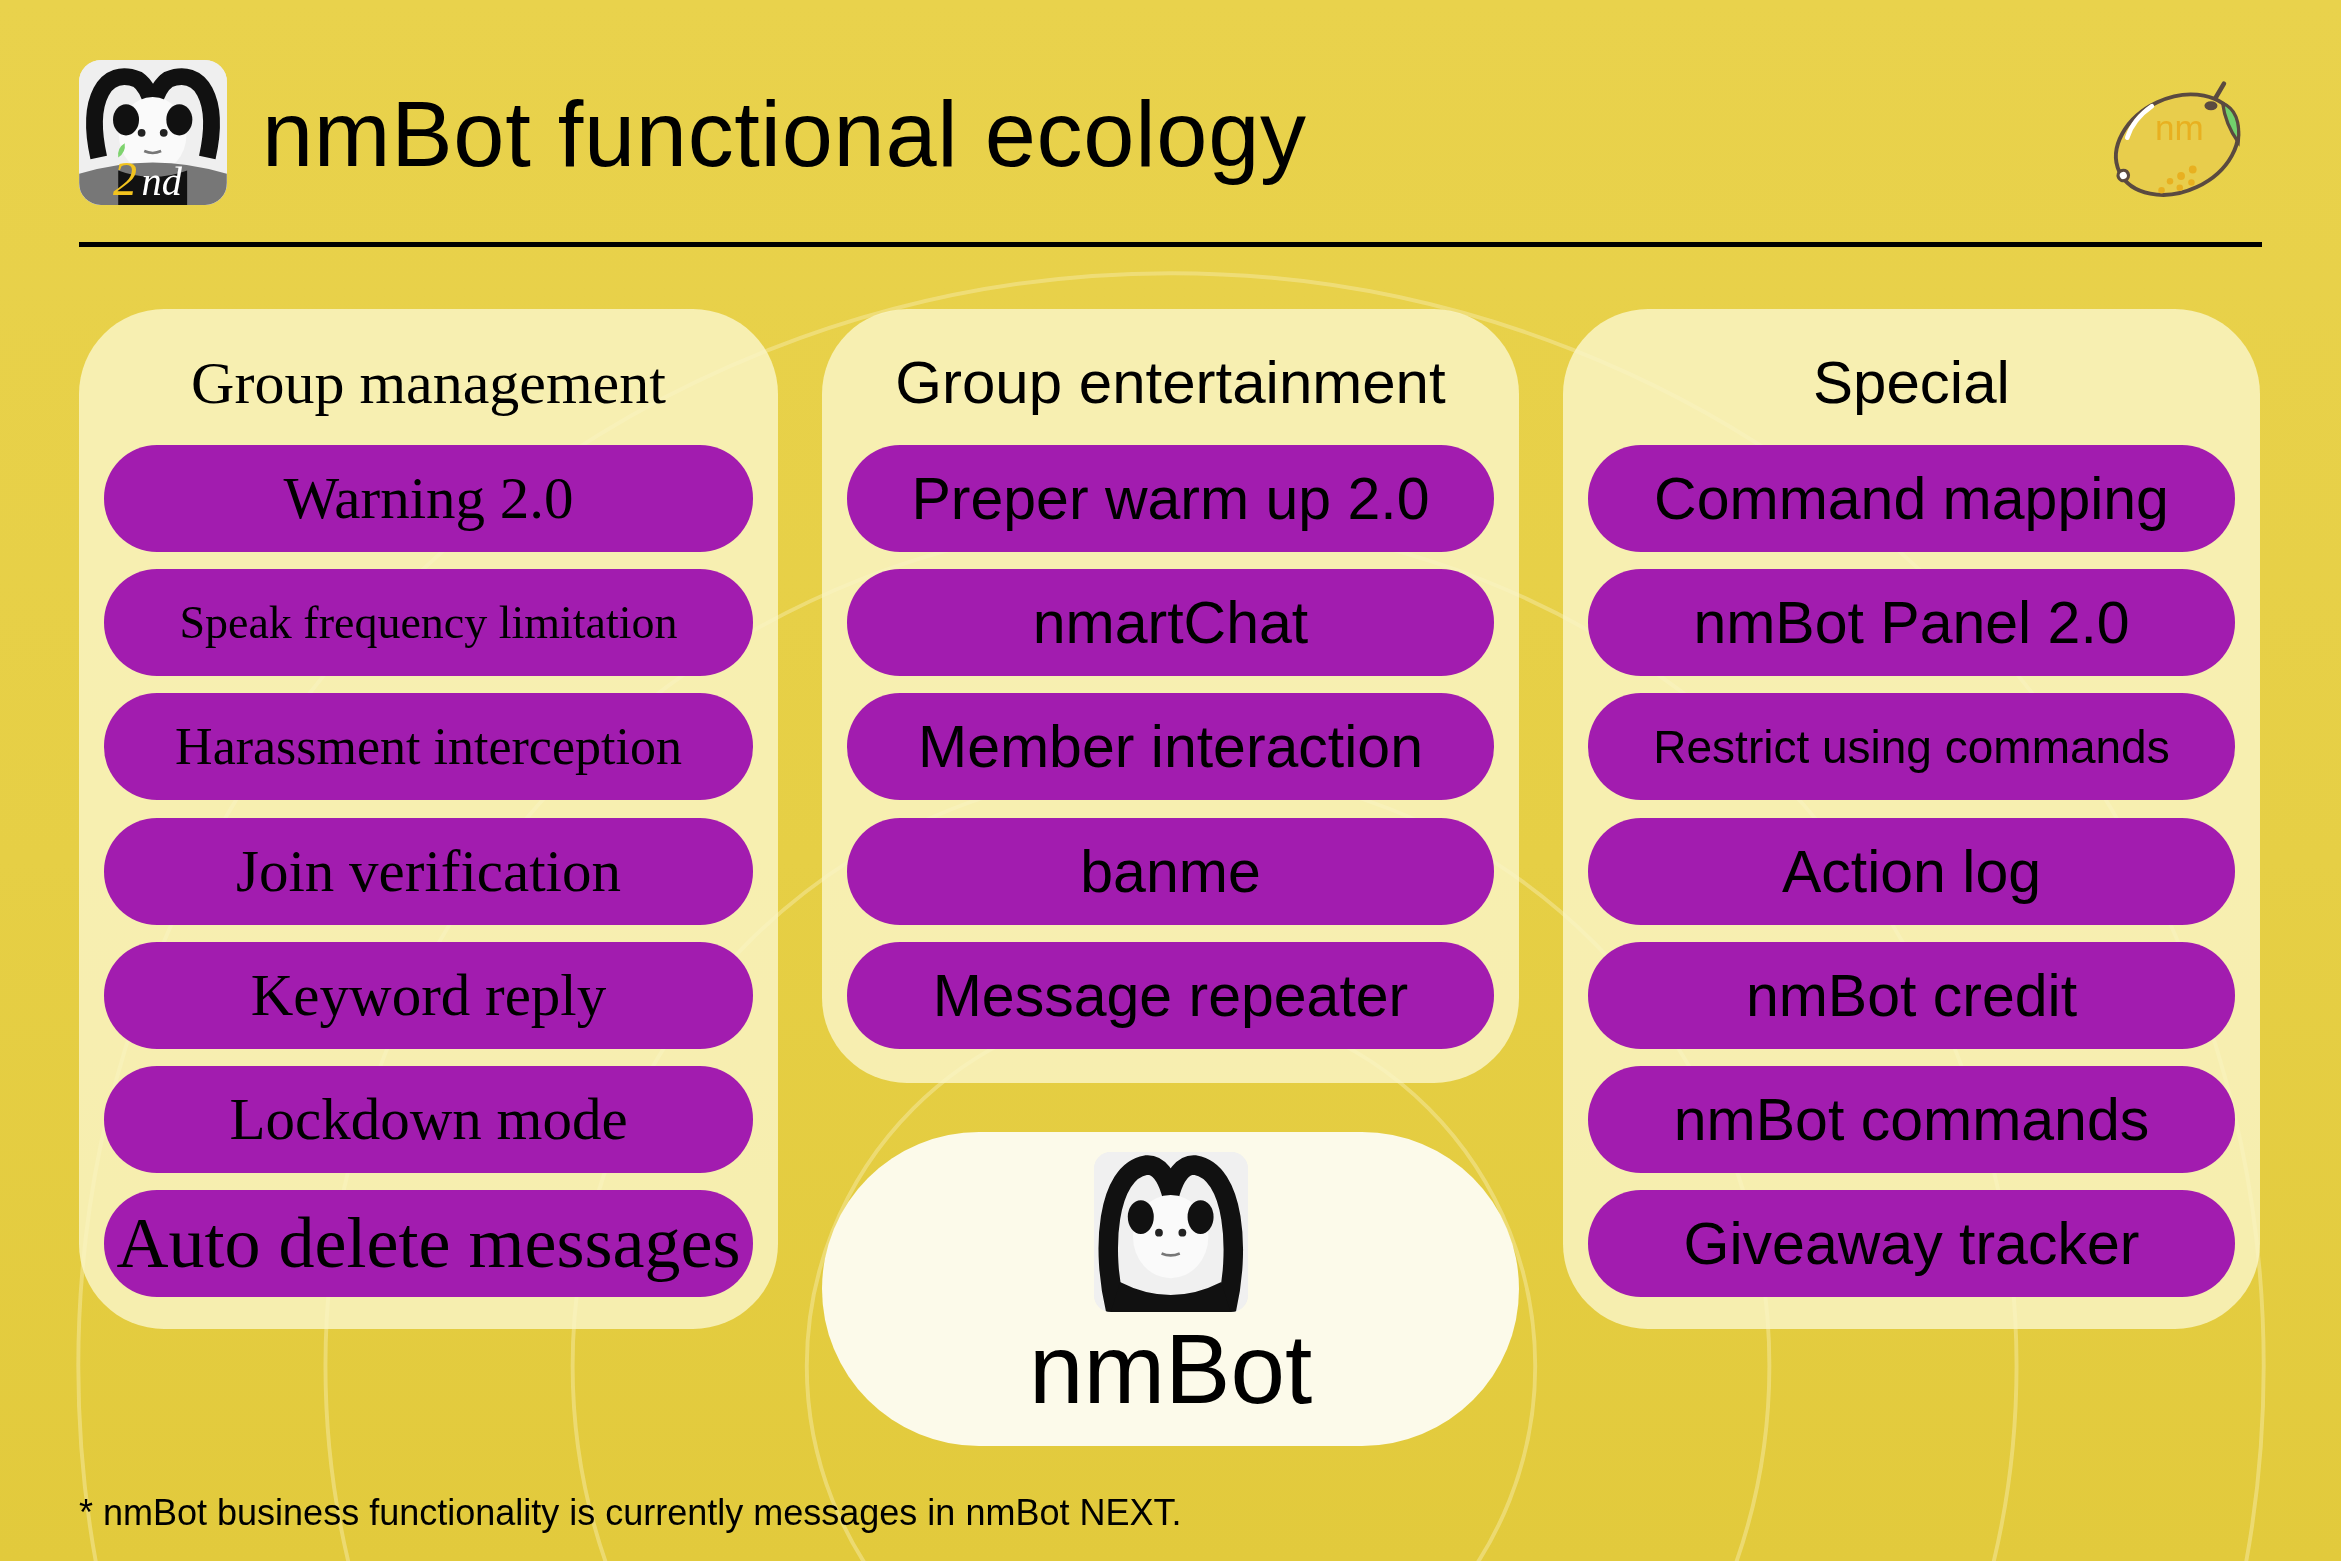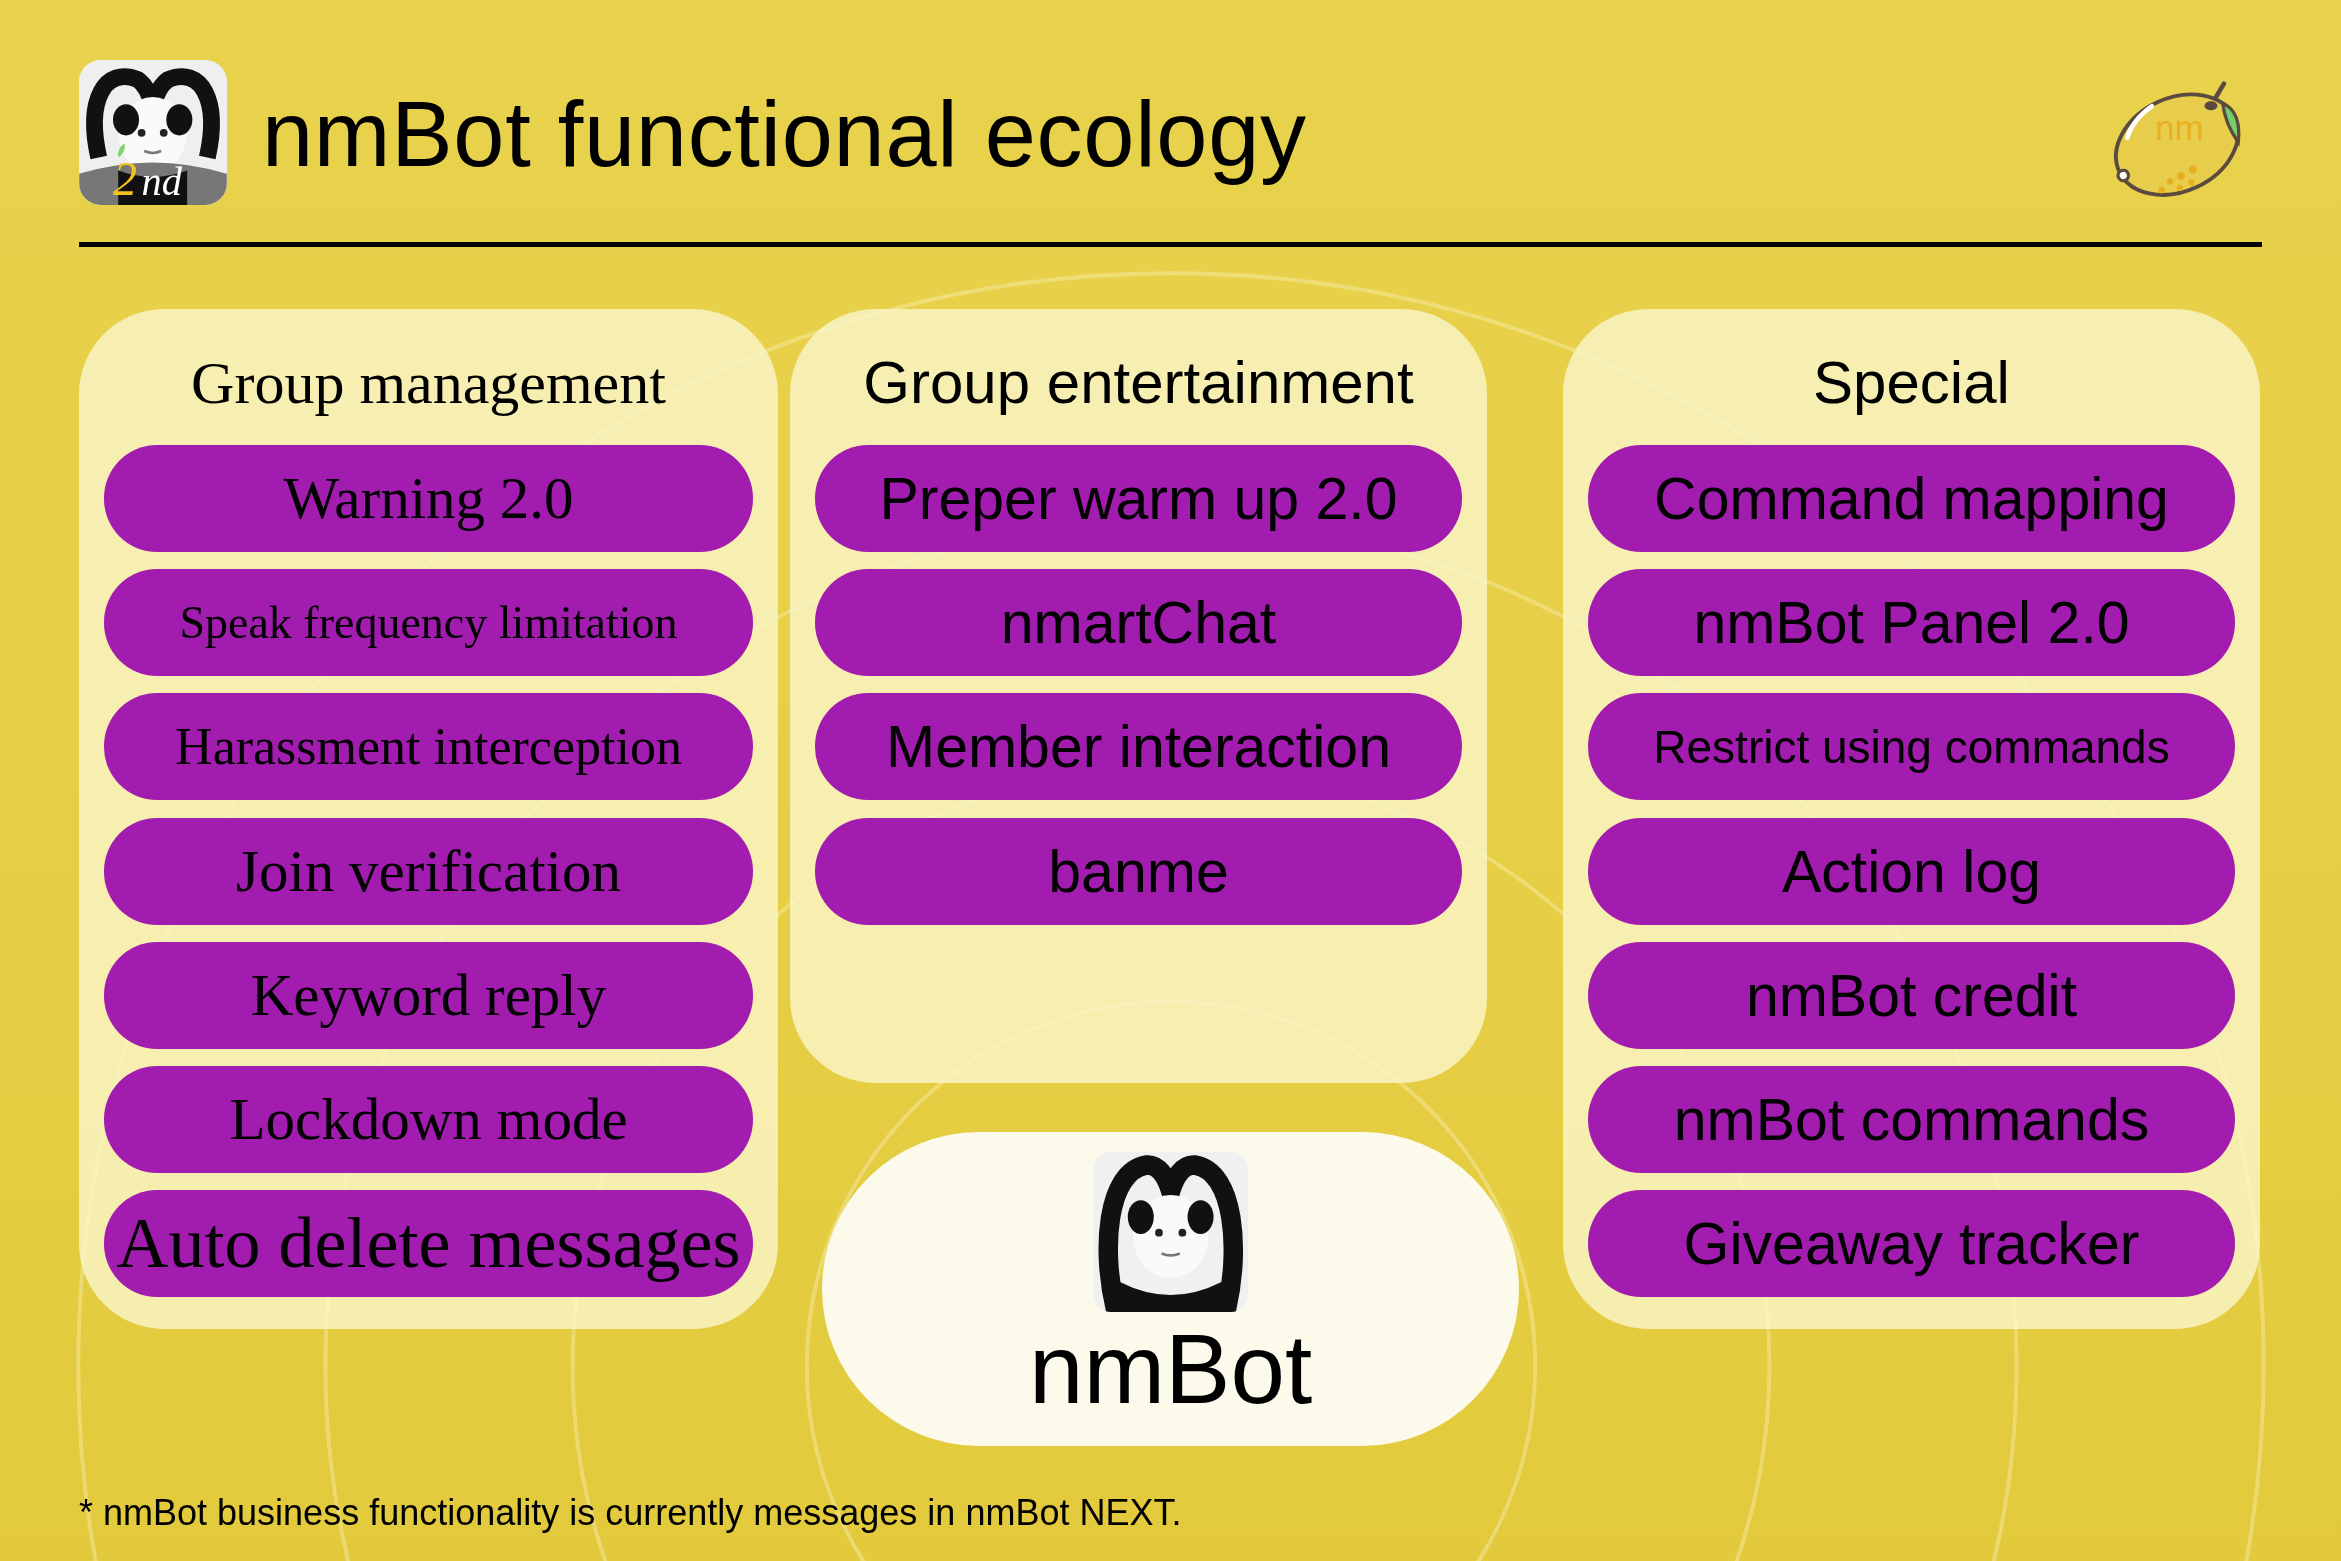--- a/index.html
+++ b/index.html
@@ -114,26 +114,27 @@
   <div class="panel-title" style="top:38px;">Group management</div>
   <div class="pill" style="top:136px;">Warning 2.0</div>
   <div class="pill small" style="top:260px;">Speak frequency limitation</div>
   <div class="pill mid" style="top:384px;">Harassment interception</div>
   <div class="pill" style="top:509px;">Join verification</div>
   <div class="pill" style="top:633px;">Keyword reply</div>
   <div class="pill" style="top:757px;">Lockdown mode</div>
   <div class="pill" style="top:881px; font-size:72px;">Auto delete messages</div>
 </div>
 
-<div class="panel" style="left:790px; top:309px; width:697px; height:774px;">
+<div class="panel" style="left:822px; top:309px; width:697px; height:774px;">
   <div class="panel-title" style="top:38px;">Group entertainment</div>
   <div class="pill" style="top:136px;">Preper warm up 2.0</div>
   <div class="pill" style="top:260px;">nmartChat</div>
   <div class="pill" style="top:384px;">Member interaction</div>
   <div class="pill" style="top:509px;">banme</div>
+  <div class="pill" style="top:633px;">Message repeater</div>
 </div>
 
 <div class="panel" style="left:1563px; top:309px; width:697px; height:1020px;">
   <div class="panel-title" style="top:38px;">Special</div>
   <div class="pill" style="top:136px;">Command mapping</div>
   <div class="pill" style="top:260px;">nmBot Panel 2.0</div>
   <div class="pill" style="top:509px;">Action log</div>
   <div class="pill small" style="top:384px;">Restrict using commands</div>
   <div class="pill" style="top:633px;">nmBot credit</div>
   <div class="pill" style="top:757px;">nmBot commands</div>

